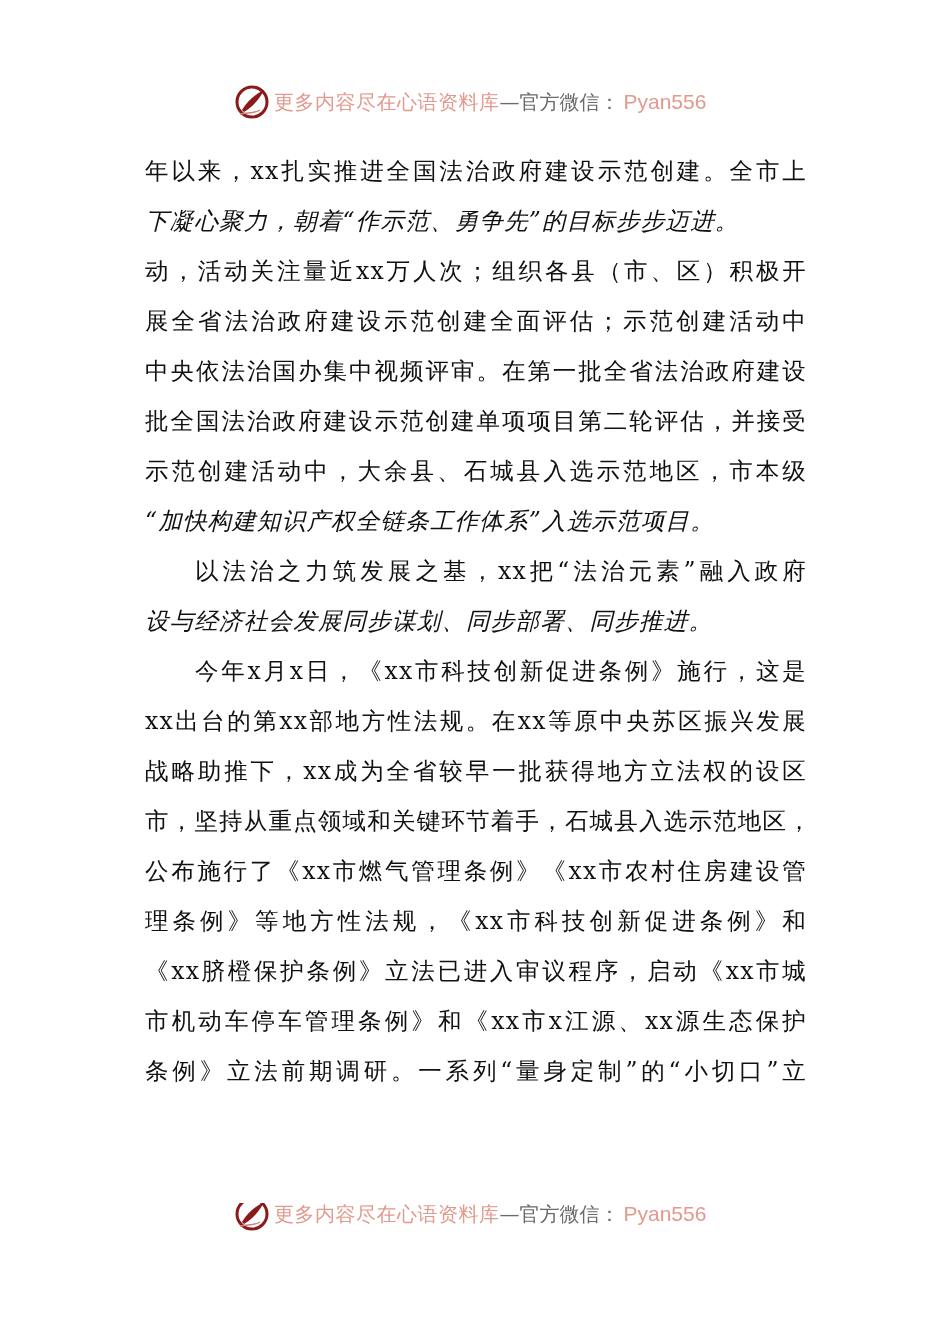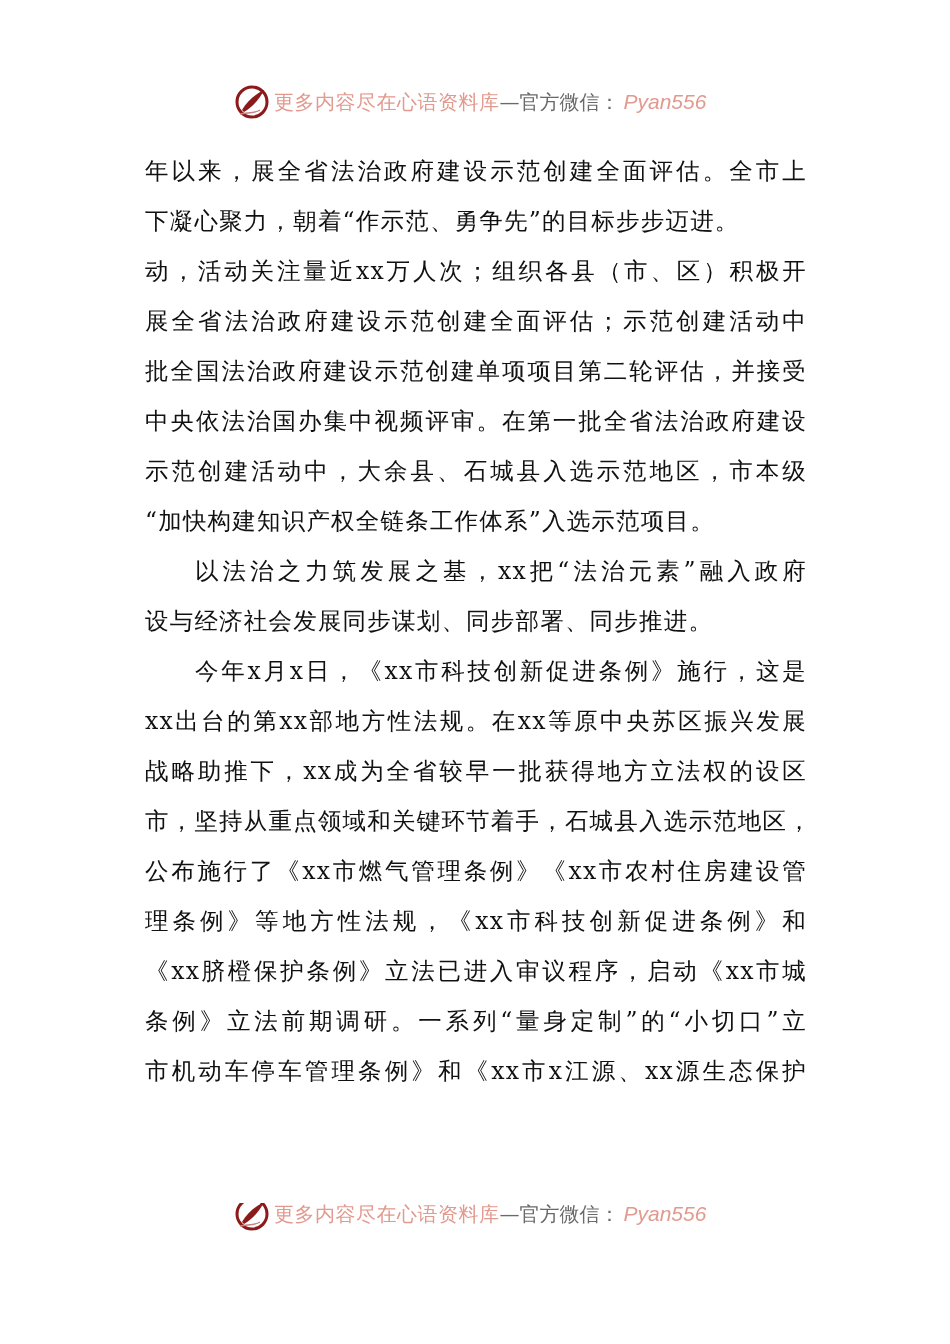--- a/index.html
+++ b/index.html
@@ -5,61 +5,61 @@
   html, body { margin: 0; padding: 0; background: #ffffff; }
   body { width: 950px; height: 1344px; position: relative; overflow: hidden;
          font-family: "DejaVu Serif", "Liberation Serif", serif; color: #111; }
   .banner { position: absolute; left: 234px; height: 40px; display: flex; align-items: center; white-space: nowrap; }
   .banner.top { top: 82px; }
   .banner.bottom { top: 1203px; height: 34px; overflow: hidden; }
   .banner.bottom .inner { margin-top: -12px; display: flex; align-items: center; }
   .logo { width: 36px; height: 36px; margin-right: 4px; }
   .b-pink { color: #e2998e; font-size: 20px; font-family: Liberation Sans, sans-serif; letter-spacing: 0.5px; }
   .b-grey { color: #6a6a6a; font-size: 20px; font-family: "DejaVu Serif", serif; }
-  .b-id { color: #e2998e; font-size: 21px; font-family: "Liberation Sans", sans-serif; margin-left: 4px; font-style: italic; }
+  .b-id { color: #e2998e; font-size: 21px; font-family: "Liberation Sans", sans-serif; margin-left: 4px; }
   .page { position: absolute; left: 145px; top: 146px; width: 662px; }
   .line { height: 50px; line-height: 50px; font-size: 23.5px; text-align: justify; text-align-last: justify; white-space: nowrap; overflow: hidden; letter-spacing: 1.2px; }
-  .line.last { text-align-last: left; }
+  .line.last { text-align-last: left; font-style: italic; }
   .line.indent { padding-left: 50px; }
 </style>
 </head>
 <body>
 
 <div class="banner top">
   <svg class="logo" viewBox="0 0 36 36">
     <circle cx="18" cy="18" r="15" fill="none" stroke="#8b1a1a" stroke-width="3"></circle>
     <path d="M8 26 C14 16, 22 10, 30 6 C26 14, 20 22, 10 28 Z" fill="#8b1a1a"></path>
     <path d="M6 30 C12 28, 20 30, 26 26" fill="none" stroke="#c98080" stroke-width="1.5"></path>
   </svg>
   <span class="b-pink">更多内容尽在心语资料库</span>
   <span class="b-grey">—</span>
   <span class="b-grey">官方微信：</span>
   <span class="b-id">Pyan556</span>
 </div>
 
 <div class="page">
-  <div class="line">年以来，展全省法治政府建设示范创建全面评估。全市上</div>
+  <div class="line">年以来，xx扎实推进全国法治政府建设示范创建。全市上</div>
   <div class="line last">下凝心聚力，朝着“作示范、勇争先”的目标步步迈进。</div>
   <div class="line">动，活动关注量近xx万人次；组织各县（市、区）积极开</div>
   <div class="line">展全省法治政府建设示范创建全面评估；示范创建活动中</div>
+  <div class="line">中央依法治国办集中视频评审。在第一批全省法治政府建设</div>
   <div class="line">批全国法治政府建设示范创建单项项目第二轮评估，并接受</div>
-  <div class="line">中央依法治国办集中视频评审。在第一批全省法治政府建设</div>
   <div class="line">示范创建活动中，大余县、石城县入选示范地区，市本级</div>
   <div class="line last">“加快构建知识产权全链条工作体系”入选示范项目。</div>
   <div class="line indent">以法治之力筑发展之基，xx把“法治元素”融入政府</div>
   <div class="line last">设与经济社会发展同步谋划、同步部署、同步推进。</div>
   <div class="line indent">今年x月x日，《xx市科技创新促进条例》施行，这是</div>
   <div class="line">xx出台的第xx部地方性法规。在xx等原中央苏区振兴发展</div>
   <div class="line">战略助推下，xx成为全省较早一批获得地方立法权的设区</div>
   <div class="line">市，坚持从重点领域和关键环节着手，石城县入选示范地区，</div>
   <div class="line">公布施行了《xx市燃气管理条例》《xx市农村住房建设管</div>
   <div class="line">理条例》等地方性法规，《xx市科技创新促进条例》和</div>
   <div class="line">《xx脐橙保护条例》立法已进入审议程序，启动《xx市城</div>
+  <div class="line">市机动车停车管理条例》和《xx市x江源、xx源生态保护</div>
   <div class="line">条例》立法前期调研。一系列“量身定制”的“小切口”立</div>
-  <div class="line">市机动车停车管理条例》和《xx市x江源、xx源生态保护</div>
 </div>
 
 <div class="banner bottom">
   <div class="inner">
     <svg class="logo" viewBox="0 0 36 36">
       <circle cx="18" cy="18" r="15" fill="none" stroke="#8b1a1a" stroke-width="3"></circle>
       <path d="M8 26 C14 16, 22 10, 30 6 C26 14, 20 22, 10 28 Z" fill="#8b1a1a"></path>
       <path d="M6 30 C12 28, 20 30, 26 26" fill="none" stroke="#c98080" stroke-width="1.5"></path>
     </svg>
     <span class="b-pink">更多内容尽在心语资料库</span>

